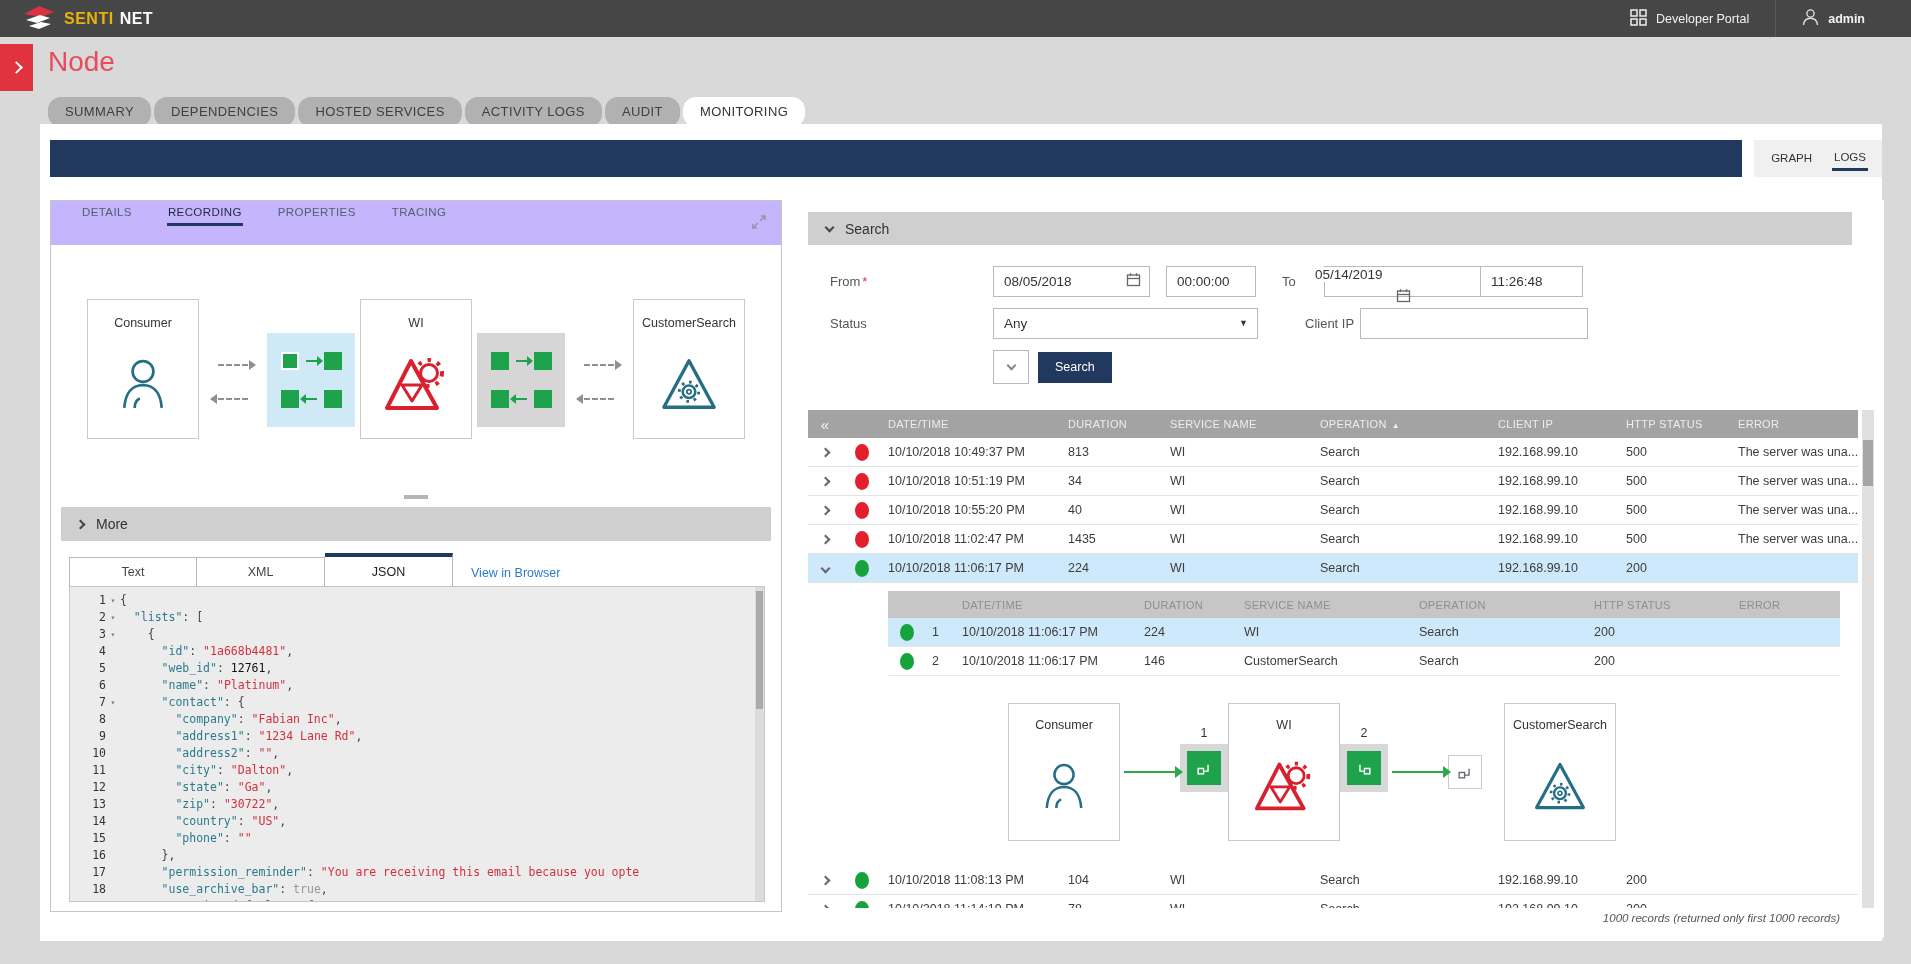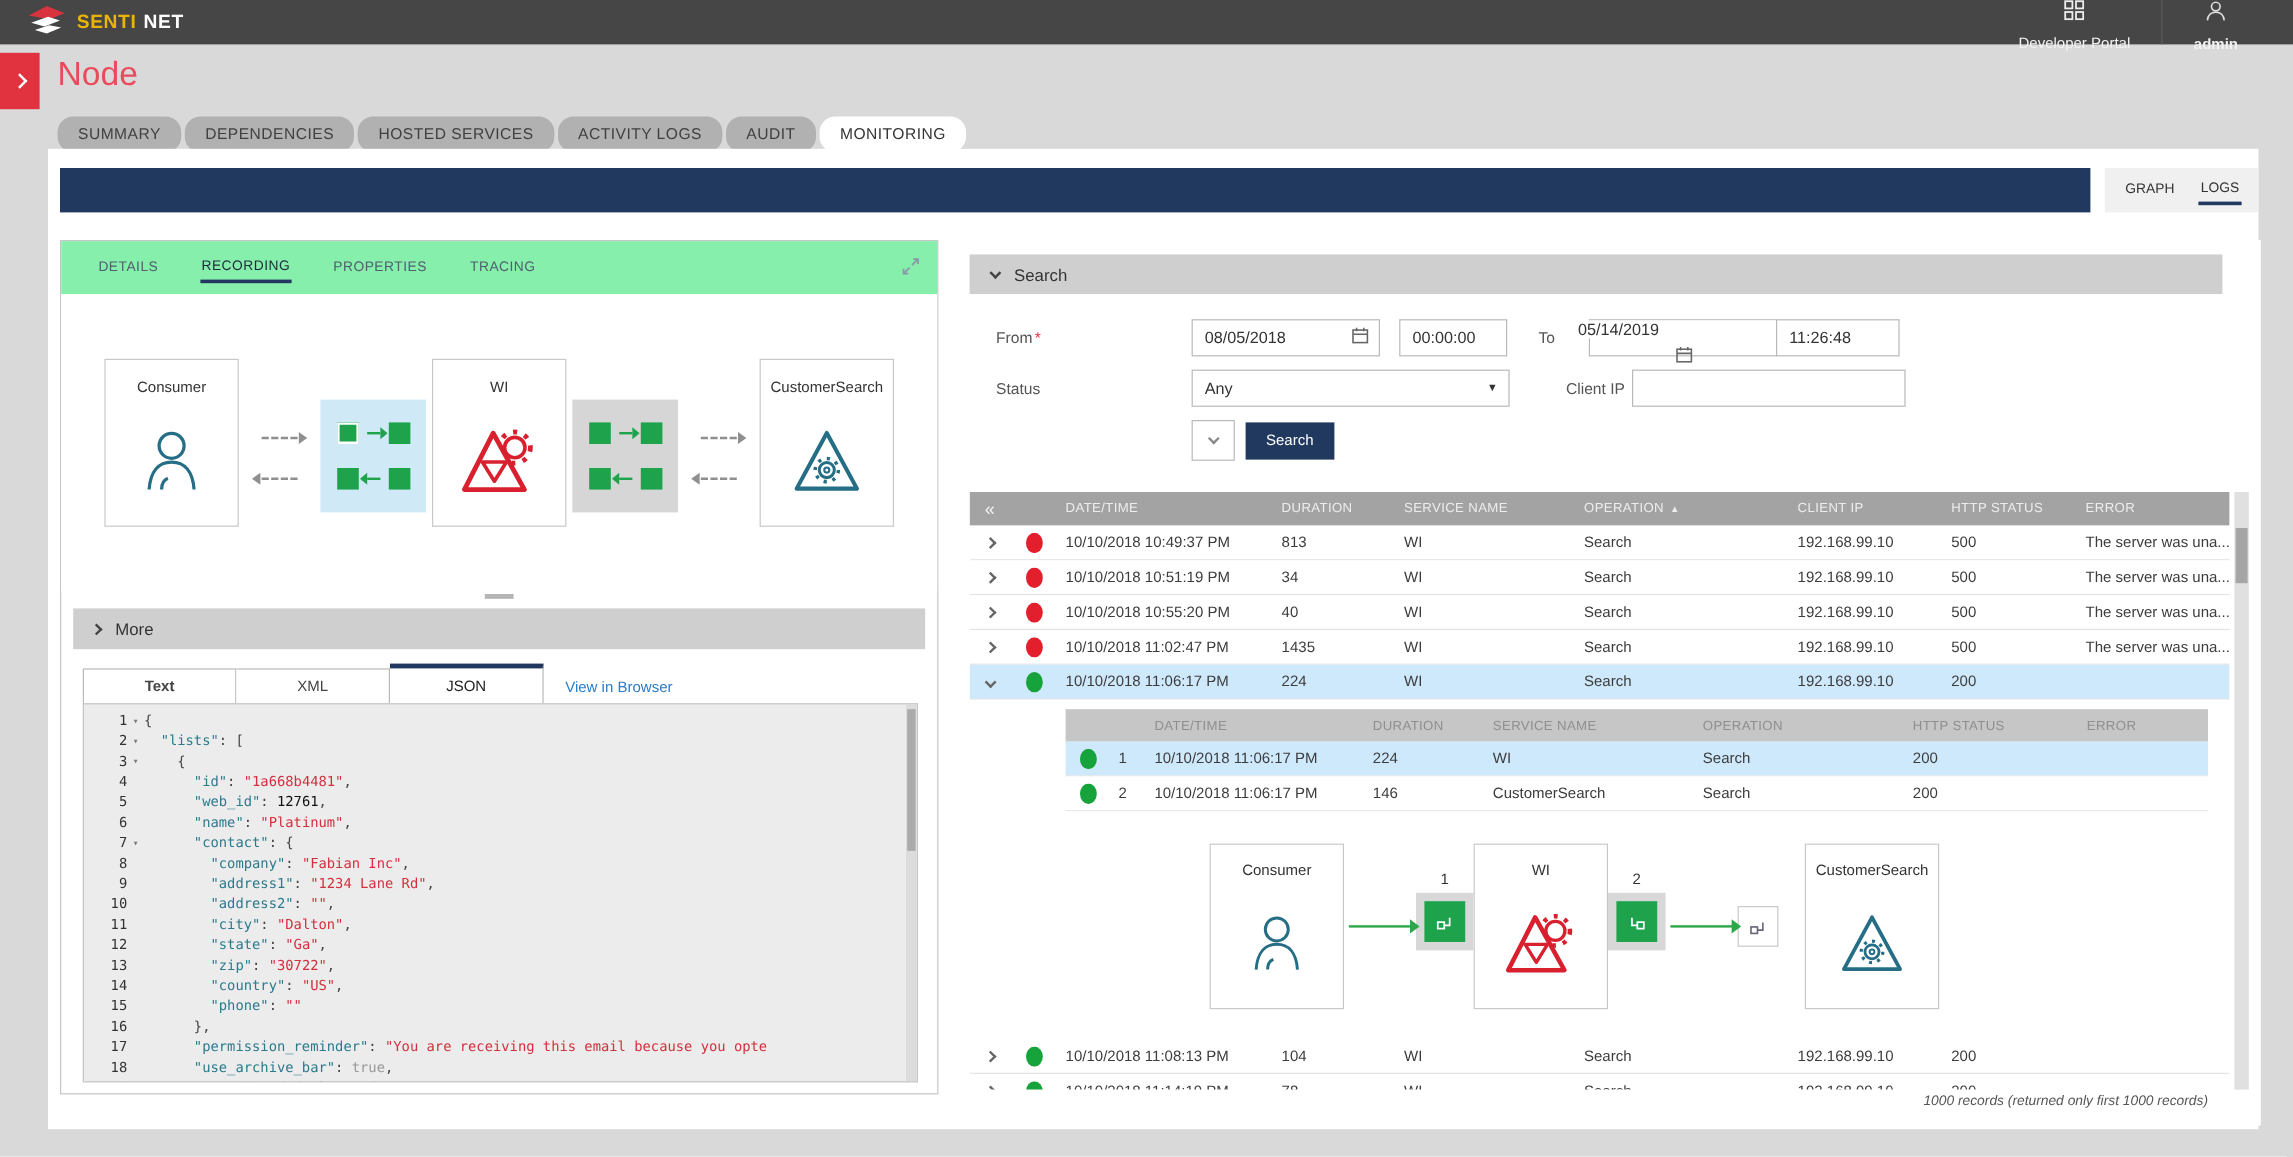--- a/index.html
+++ b/index.html
@@ -5,39 +5,39 @@
   * { margin:0; padding:0; box-sizing:border-box; }
   html,body { width:1911px; height:964px; font-family:"Liberation Sans", sans-serif; }
   .screen { position:relative; width:1911px; height:964px; background:#d9d9d9; overflow:hidden; }
 
   
   .topbar { position:absolute; left:0; top:0; width:1911px; height:37px; background:#464646; display:flex; align-items:center; justify-content:space-between; padding:0 20px; }
   .brand { display:flex; align-items:center; gap:6px; }
   .brand-senti { color:#eab308; font-size:16px; font-weight:bold; letter-spacing:.5px; }
   .brand-net { color:#fff; font-size:16px; font-weight:bold; letter-spacing:.5px; }
   .topbar-right { display:flex; align-items:center; height:37px; }
-  .tb-item { display:flex; align-items:center; gap:9px; color:#f2f2f2; font-size:12.5px; padding:0 26px; height:37px; cursor:default;flex-direction:column; }
+  .tb-item { display:flex; align-items:center; gap:9px; color:#f2f2f2; font-size:12.5px; padding:0 26px; height:37px; cursor:default; }
   .tb-sep { width:1px; height:37px; background:#5a5a5a; }
 
   
   .red-corner { position:absolute; left:0; top:44px; width:33px; height:47px; background:#e0323f; display:flex; align-items:center; justify-content:center; }
   .page-title { position:absolute; left:48px; top:46px; font-size:28px; font-weight:300; color:#ea4b5c; }
   .main-tabs { position:absolute; left:48px; top:97px; display:flex; gap:3px; }
   .mtab { background:#b1b1b1; color:#3f3f3f; font-size:13px; letter-spacing:.4px; padding:7px 17px 8px; cursor:pointer;border-radius:13px; }
   .mtab.active { background:#fff; color:#333; }
 
   .main-panel { position:absolute; left:40px; top:124px; width:1842px; height:817px; background:#fff; }
   .navy-bar { position:absolute; left:10px; top:16px; width:1692px; height:37px; background:#21395f; }
   .view-toggle { position:absolute; left:1714px; top:16px; width:128px; height:37px; background:#f0f0f0; display:flex; align-items:center; justify-content:flex-end; gap:18px; padding:0 14px; font-size:11.5px; color:#333; }
   .vt { padding:4px 2px 5px; cursor:pointer;text-align:right; }
   .vt.active { border-bottom:3px solid #21395f; }
 
   
   .left-card { position:absolute; left:10px; top:76px; width:732px; height:712px; background:#fff; border:1px solid #c6c6c6; }
-  .left-tabs { position:absolute; left:0; top:0; right:0; height:44px; background:#86efac; display:flex; align-items:center; gap:34px; padding-left:30px; }
+  .left-tabs { position:absolute; left:0; top:0; right:0; height:44px; background:#c4b5fd; display:flex; align-items:flex-start; gap:34px; padding-left:30px; }
   .ltab { font-size:11.5px; letter-spacing:.4px; color:#51606e; padding:5px 1px; cursor:pointer; }
   .ltab.active { color:#1d2b3a; border-bottom:3px solid #21395f; }
   .expand-icon { position:absolute; right:14px; top:13px; cursor:pointer; }
 
   .diagram-area { position:absolute; left:0; top:44px; right:0; height:248px; display:flex; align-items:center; justify-content:center; gap:5px; background:#fff; }
   .dnode { width:112px; height:140px; border:1px solid #c9c9c9; display:flex; flex-direction:column; align-items:center; background:#fff; }
   .dnode .dlabel { margin-top:16px; font-size:12.5px; color:#333; }
   .dnode .dicon { flex:1; display:flex; align-items:center; justify-content:center; }
   .dash-col { display:flex; flex-direction:column; gap:32px; align-items:center; width:58px; padding-top:26px; }
   .darrow { position:relative; width:30px; border-top:2px dashed #8f8f8f; }
@@ -50,21 +50,21 @@
   .msq { width:18px; height:18px; background:#1ea24b; }
   .msq.framed { box-shadow:inset 0 0 0 2px #fff, inset 0 0 0 3.5px #1ea24b; }
   .sarrow { position:relative; width:11px; height:2px; background:#1ea24b; }
   .sarrow.r::after { content:""; position:absolute; right:-6px; top:-4px; border-left:6px solid #1ea24b; border-top:5px solid transparent; border-bottom:5px solid transparent; }
   .sarrow.l::before { content:""; position:absolute; left:-6px; top:-4px; border-right:6px solid #1ea24b; border-top:5px solid transparent; border-bottom:5px solid transparent; }
 
   .splitter-dash { position:absolute; left:50%; top:294px; width:24px; height:4px; margin-left:-12px; background:#b5b5b5; cursor:row-resize; }
   .more-bar { position:absolute; left:10px; right:10px; top:306px; height:34px; background:#cfcfcf; display:flex; align-items:center; gap:12px; padding-left:16px; font-size:14px; color:#333; cursor:pointer; }
   .content-tabs { position:absolute; left:18px; top:352px; display:flex; align-items:flex-end; }
   .ctab { width:128px; height:30px; border:1px solid #b9b9b9; border-left-width:0; background:#fff; display:flex; align-items:center; justify-content:center; font-size:12.5px; color:#444; cursor:pointer; }
-  .ctab:first-child { border-left-width:1px;font-weight:bold; }
+  .ctab:first-child { border-left-width:1px; }
   .ctab.active { border-top:4px solid #21395f; border-bottom-color:#fff; height:34px; color:#222; }
   .view-browser { margin-left:18px; margin-bottom:7px; font-size:12.5px; color:#2b7cc9; cursor:pointer; }
 
   .code-block { position:absolute; left:18px; right:16px; top:385px; height:316px; background:#ececec; border:1px solid #c6c6c6; overflow:hidden; padding-top:5px; }
   .code-line { display:flex; font-family:"DejaVu Sans Mono", monospace; font-size:11.5px; line-height:17px; white-space:pre; }
   .ln { width:36px; text-align:right; color:#333; flex:none; }
   .fold { width:14px; text-align:center; color:#7a7a7a; font-size:8px; flex:none; }
   .t-p { color:#444; }
   .t-k { color:#2b7b8d; }
   .t-s { color:#d2303e; }

